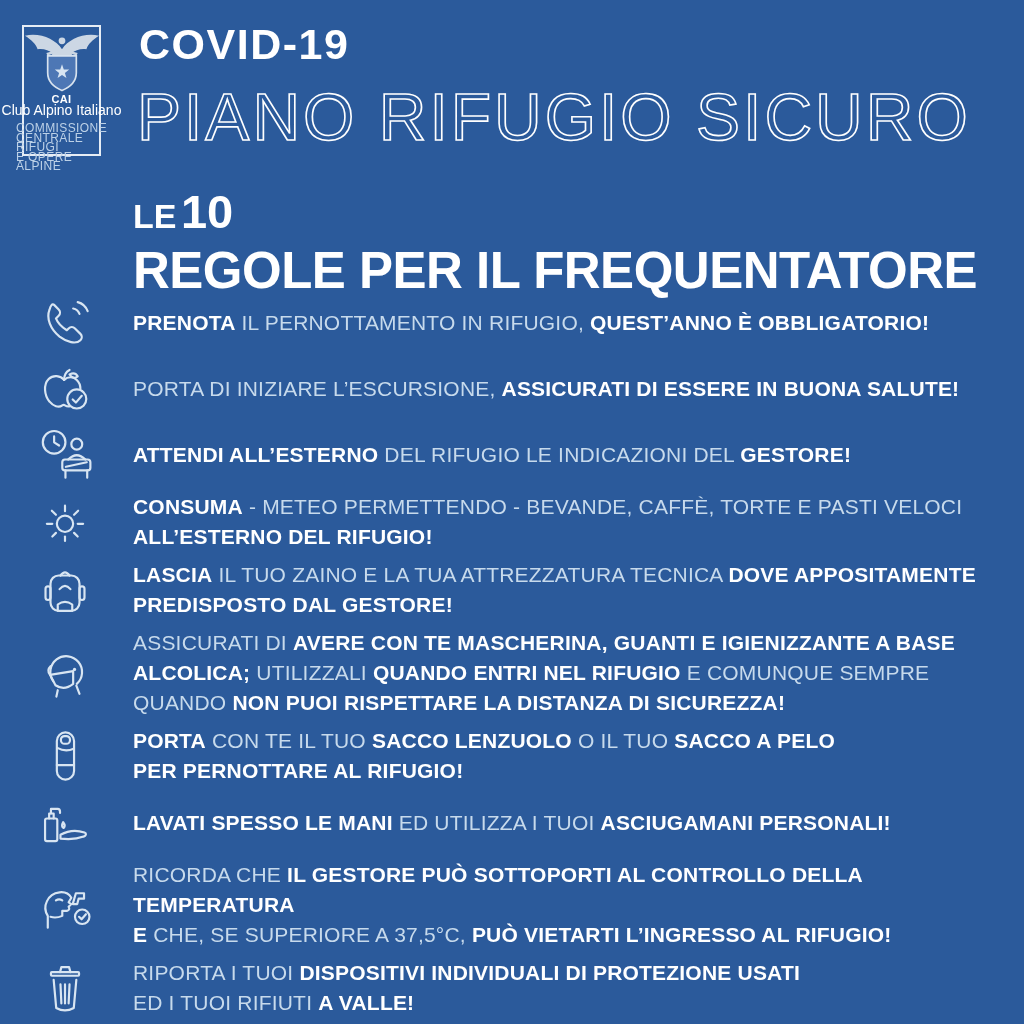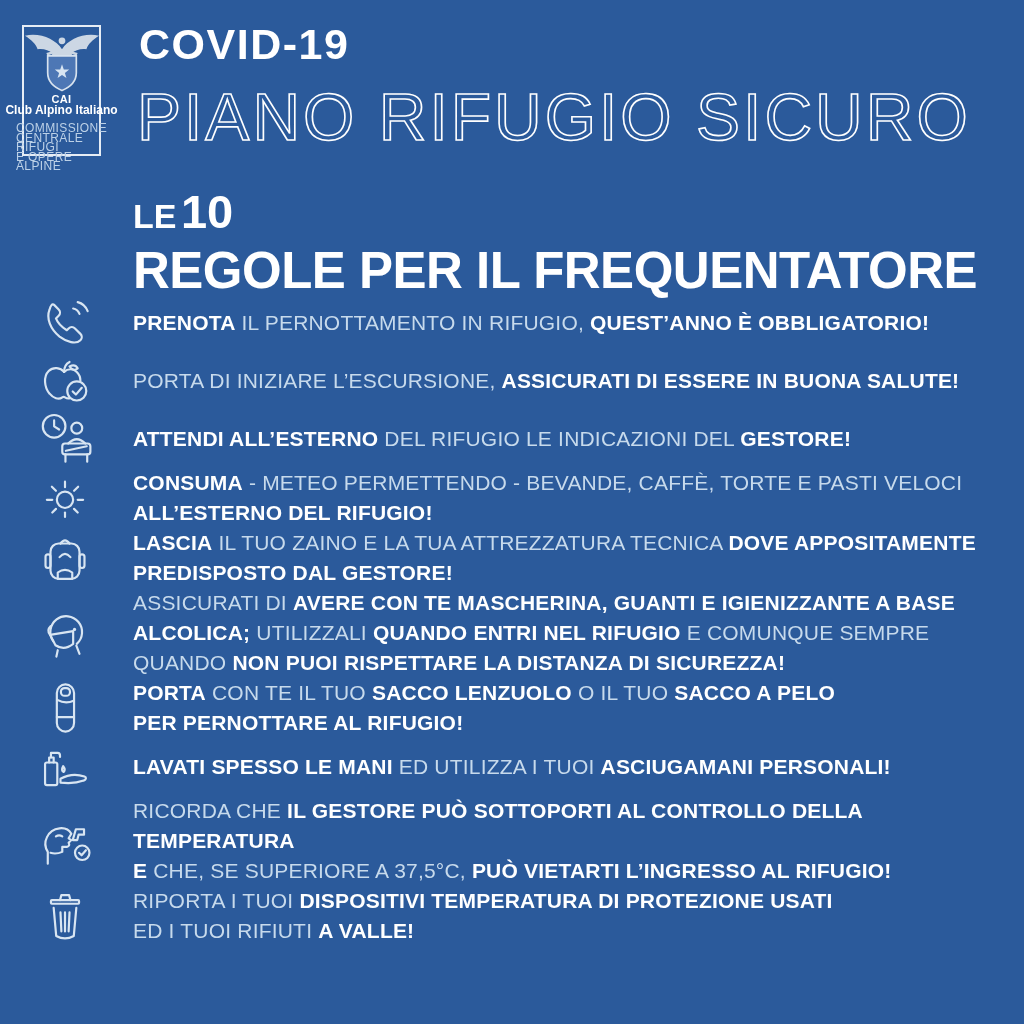--- a/index.html
+++ b/index.html
@@ -14,21 +14,21 @@
   *{margin:0;padding:0;box-sizing:border-box;}
   html,body{width:1024px;height:1024px;}
   body{font-family:"Liberation Sans",sans-serif;background:var(--bg);position:relative;overflow:hidden;}
   .poster{position:absolute;inset:0;background:var(--bg);}
 
   
   .logo-box{position:absolute;left:22px;top:25px;width:79px;height:131px;border:2px solid var(--border);
     display:flex;flex-direction:column;align-items:center;padding-top:2px;}
   .emblem{width:86px;height:64px;flex:none;}
   .logo-abbrev{color:var(--white);font-weight:bold;font-size:11px;line-height:12px;letter-spacing:.3px;}
-  .logo-org{color:var(--white);font-weight:bold;font-size:12px;line-height:11px;white-space:nowrap;}
+  .logo-org{color:var(--white);font-weight:normal;font-size:14px;line-height:11px;white-space:nowrap;}
   .logo-div{color:#bcd1e7;font-size:12px;line-height:9.6px;letter-spacing:.4px;text-align:left;margin-top:8px;}
   .shield{fill:var(--shield);stroke:#d7e2ee;stroke-width:2;}
   .eag{fill:var(--silver);stroke:none;}
   .rib{stroke:var(--silver);stroke-width:3;fill:none;}
 
   
   .covid-title{position:absolute;left:139px;top:20px;color:var(--white);font-weight:bold;font-size:43px;letter-spacing:1.5px;}
   .outline-title{position:absolute;left:137px;top:79px;font-weight:normal;font-size:66px;letter-spacing:3px;
     white-space:nowrap;color:#8fabd0;}
   @supports (-webkit-text-stroke: 1px #fff){
@@ -36,21 +36,21 @@
   }
 
   
   .heading{position:absolute;left:133px;top:189px;color:var(--white);font-weight:bold;}
   .heading-line1{line-height:46px;}
   .heading-line1 .small{font-size:34px;}
   .heading-line1 .big{font-size:47px;}
   .heading-line2{font-size:51px;line-height:50px;letter-spacing:-0.5px;white-space:nowrap;}
 
   
-  .rules{position:absolute;left:36px;top:294px;right:10px;display:flex;flex-direction:column;}
+  .rules{position:absolute;left:36px;top:294px;right:10px;display:flex;flex-direction:column;gap:8px;}
   .rule{display:flex;align-items:center;}
   .rule-icon{flex:none;width:58px;height:58px;margin-right:39px;}
   .rule-icon svg{width:100%;height:100%;display:block;}
   .rule-text{font-size:21px;line-height:30px;letter-spacing:.2px;color:var(--light);}
   .rule-text .b{color:var(--white);font-weight:bold;}
   .st{stroke:var(--icon);stroke-width:2.4;fill:none;stroke-linecap:round;stroke-linejoin:round;}
   .fl{fill:var(--icon);stroke:none;}
   .bgfill{fill:var(--bg);}
 </style>
 </head>
@@ -211,17 +211,17 @@
 
     <div class="rule">
       <span class="rule-icon">
         <svg viewBox="0 0 64 64" aria-hidden="true">
           <rect class="st" x="16.5" y="14.5" width="31" height="4" rx="1"></rect>
           <path class="st" d="M26.5 14.5 l1.5 -5.5 h8.5 l1.5 5.5"></path>
           <path class="st" d="M19.5 23 l2.8 31 q9.7 5.5 19.4 0 l2.8 -31"></path>
           <path class="st" d="M27 28 l1 21 M32 28 v21 M37 28 l-1 21"></path>
         </svg>
       </span>
-      <p class="rule-text"><span class="r">RIPORTA I TUOI </span><span class="b">DISPOSITIVI TEMPERATURA DI PROTEZIONE USATI</span><br><span class="r">ED I TUOI RIFIUTI </span><span class="b">A VALLE!</span></p>
+      <p class="rule-text"><span class="r">RIPORTA I TUOI </span><span class="b">DISPOSITIVI INDIVIDUALI DI PROTEZIONE USATI</span><br><span class="r">ED I TUOI RIFIUTI </span><span class="b">A VALLE!</span></p>
     </div>
 
   </div>
 </div>
 
 </body></html>

